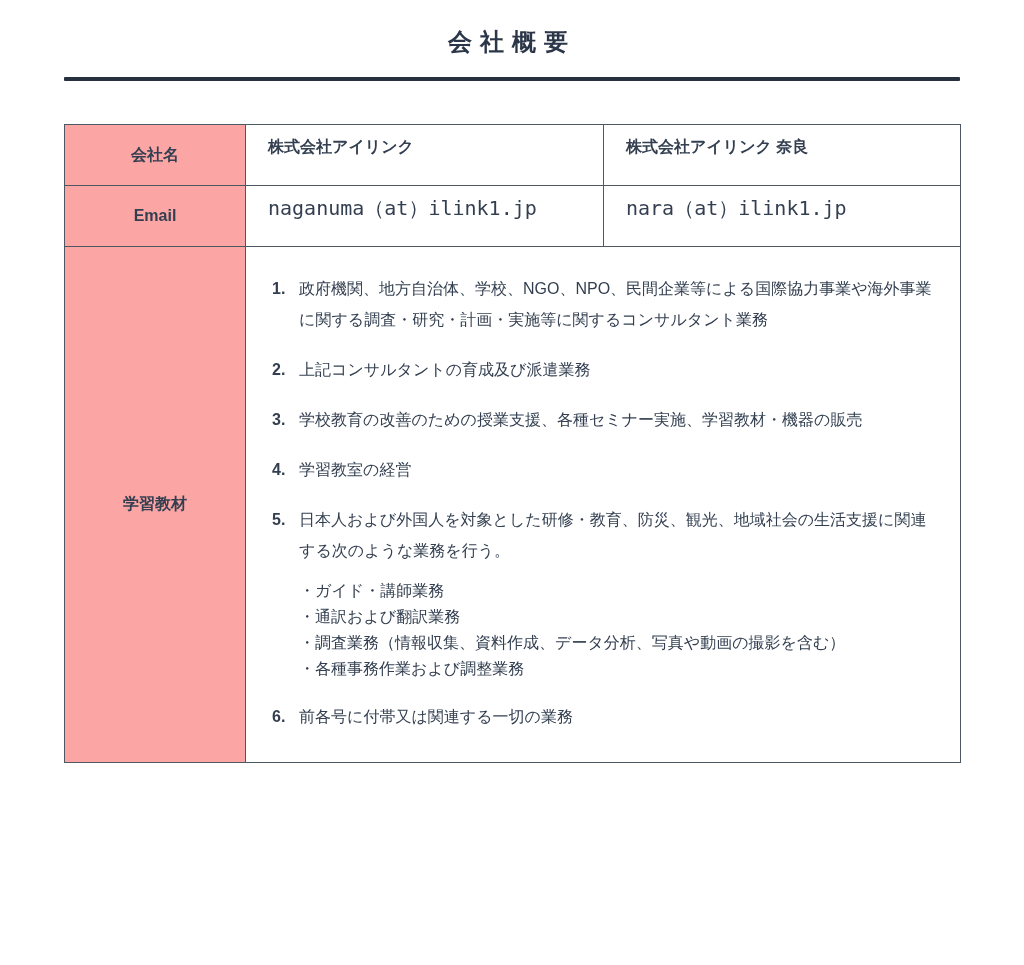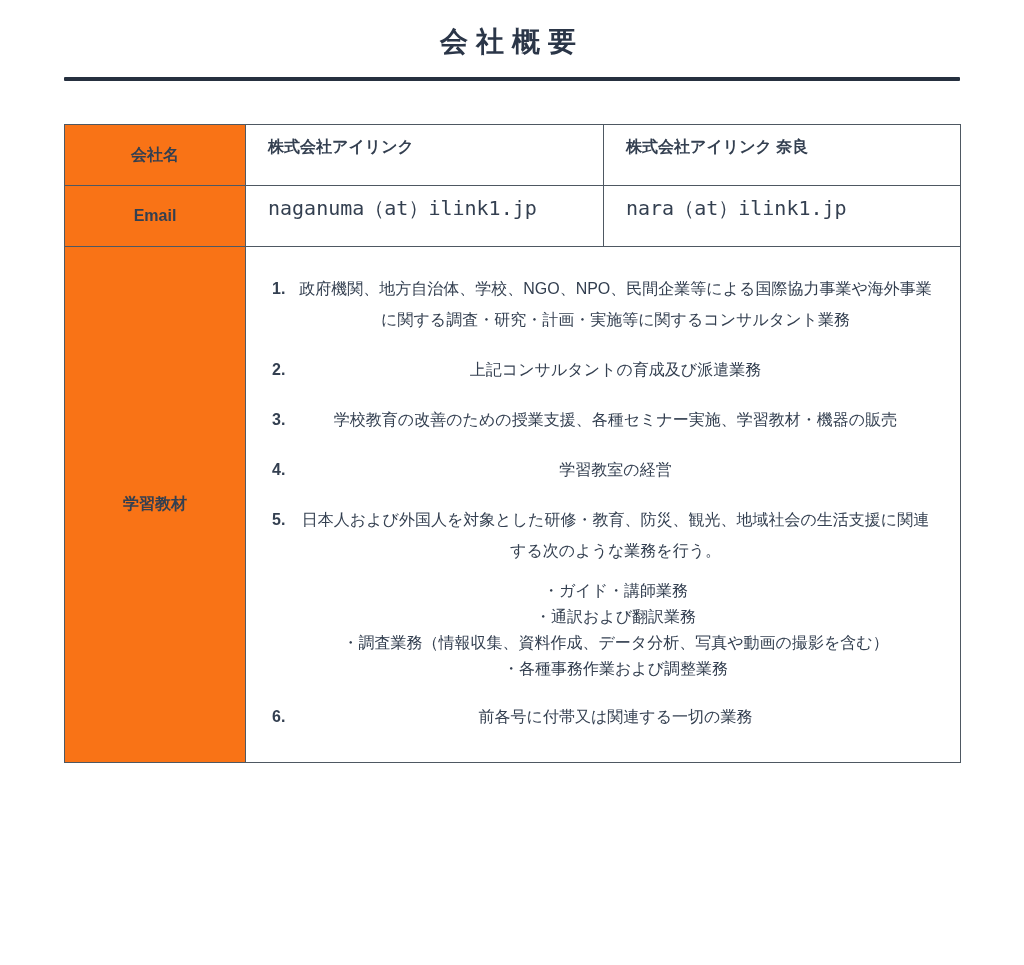--- a/index.html
+++ b/index.html
@@ -10,21 +10,21 @@
     background: #ffffff;
     font-family: "Liberation Sans", "DejaVu Sans", sans-serif;
     color: #333f50;
     -webkit-font-smoothing: antialiased;
   }
   .page { width: 1024px; height: 965px; overflow: hidden; }
 
   .page-title {
     margin: 26px 0 20px 0;
     text-align: center;
-    font-size: 28px;
+    font-size: 24px;
     line-height: 31px;
     font-weight: 700;
     letter-spacing: 8px;
     color: #2b3648;
   }
   .title-rule {
     height: 4px;
     background: #26303f;
     margin: 0 64px;
     border-radius: 1px;
@@ -37,21 +37,21 @@
     margin: 43px 64px 0 64px;
   }
   table.company-table th,
   table.company-table td {
     border: 1.5px solid #4e5862;
     font-size: 16px;
     color: #333f50;
   }
   table.company-table th {
     width: 181px;
-    background: #f97316;
+    background: #fca5a5;
     font-weight: 700;
     text-align: center;
     padding: 0 6px;
   }
   table.company-table col.c2 { width: 358px; }
   table.company-table col.c3 { width: 357px; }
   tr.info-row { height: 61px; }
   tr.info-row td { padding: 0 14px 16px 22px; font-weight: 400; }
   tr.info-row td.bold { font-weight: 700; }
   tr.info-row td.mono {
@@ -68,21 +68,21 @@
     align-items: flex-start;
     margin-bottom: 19px;
     line-height: 31px;
   }
   .biz-item:last-child { margin-bottom: 0; }
   .biz-num {
     flex: none;
     width: 27px;
     font-weight: 700;
   }
-  .biz-text { flex: 1; text-align: center; }
+  .biz-text { flex: 1; }
   .sub-item { line-height: 26px; }
   .sub-item.first { margin-top: 12px; }
 </style>
 </head>
 <body>
 
 <div class="page">
 
   <h1 class="page-title">会社概要</h1>
   <div class="title-rule"></div>

